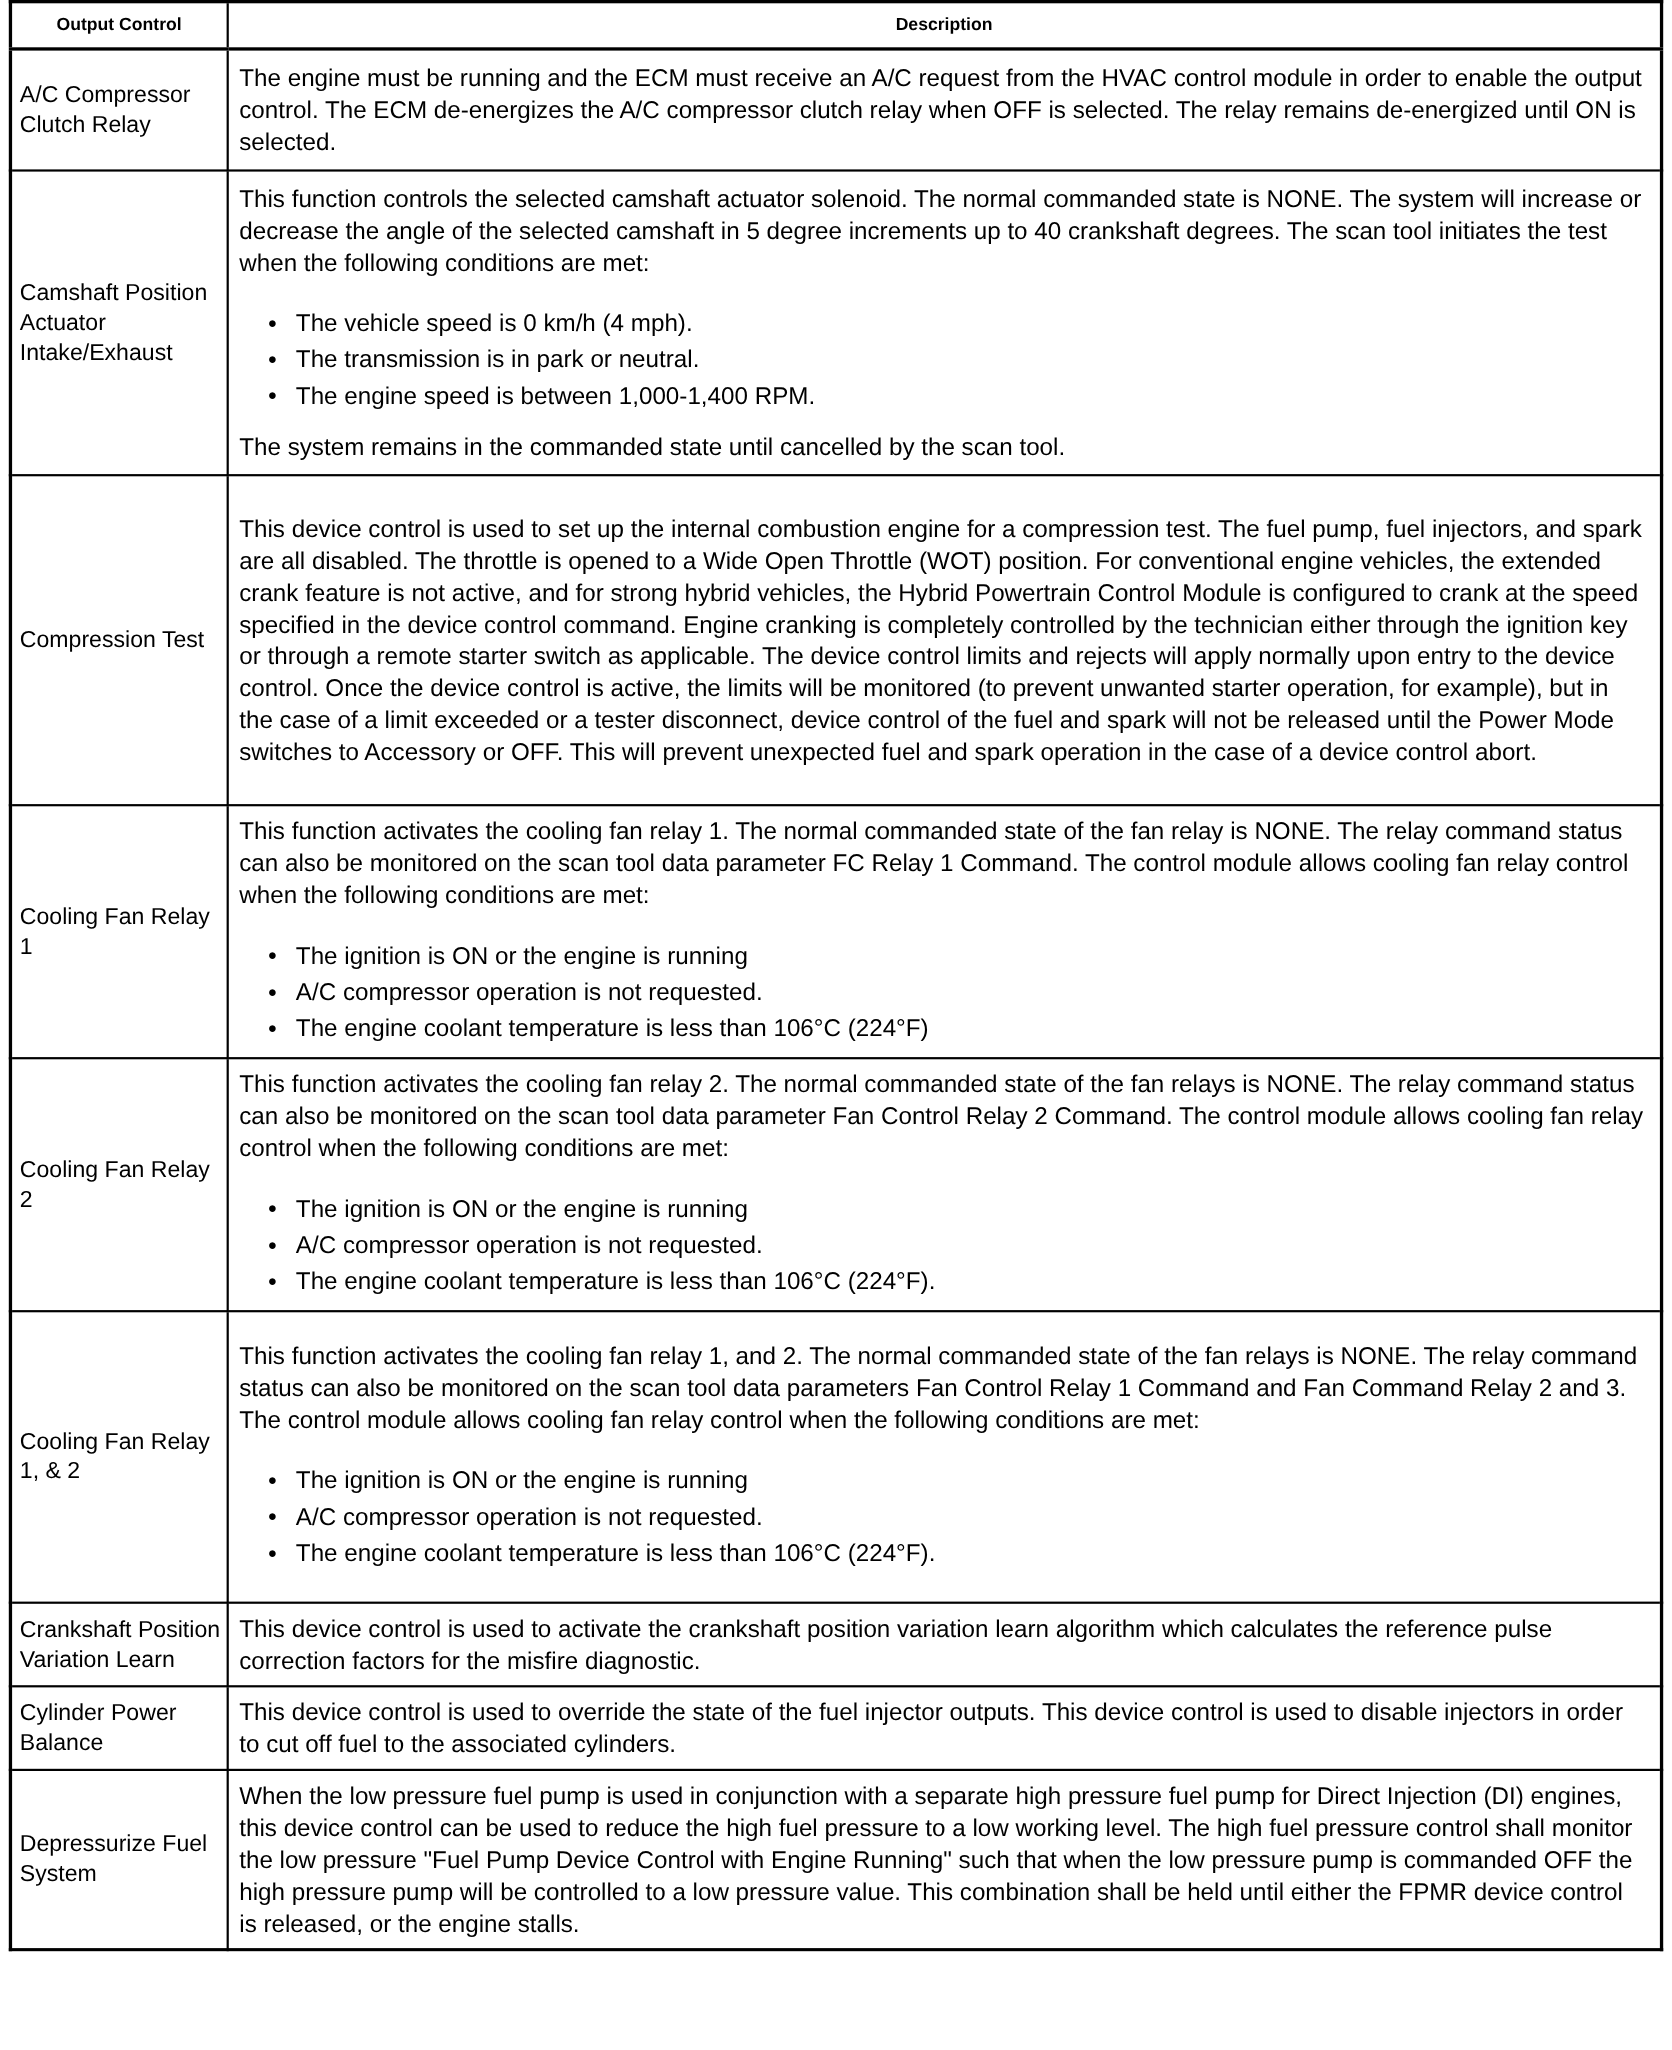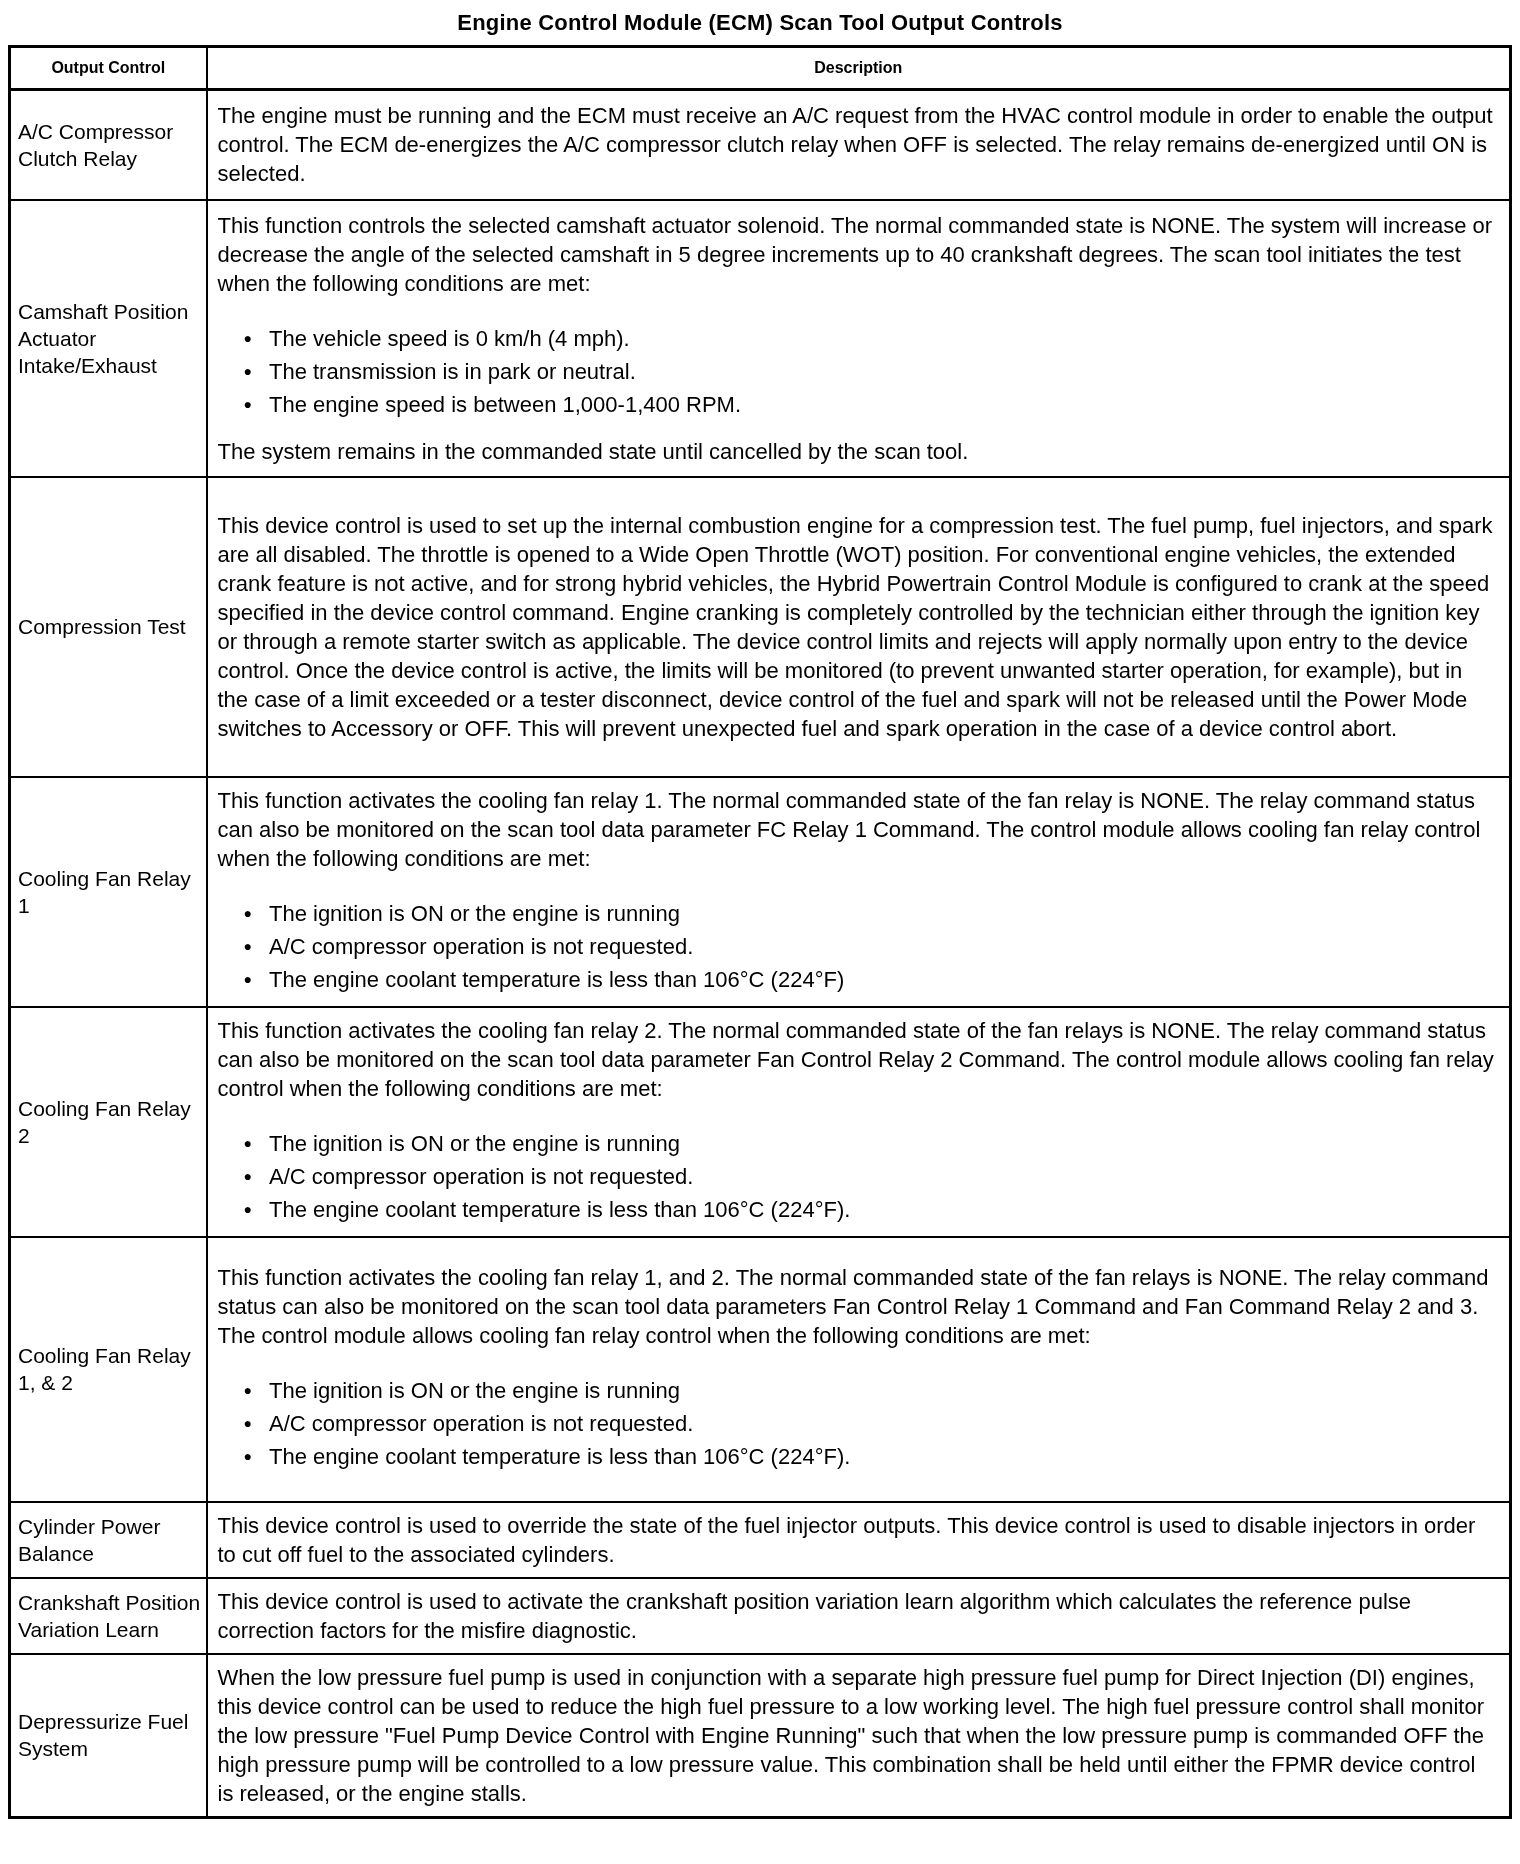--- a/index.html
+++ b/index.html
@@ -73,21 +73,20 @@
     flex: 0 0 auto;
   }
   .footer-text {
     margin-top: 18px;
   }
 </style>
 </head>
 <body>
 
 <div class="page">
-  <div class="page-title">Engine Control Module (ECM) Scan Tool Output Controls</div>
 
   <table class="ecm-table">
     <colgroup>
       <col class="c-control">
       <col class="c-desc">
     </colgroup>
     <thead>
       <tr>
         <th>Output Control</th>
         <th>Description</th>
@@ -217,39 +216,39 @@
               </li>
               <li>
                 <span class="bullet-glyph">●</span>
                 <span class="bullet-text">The engine coolant temperature is less than 106°C (224°F).</span>
               </li>
             </ul>
 
     </td>
   </tr>
 
+  <tr style="height: 60px;">
+    <td class="control-cell">
+      <span class="control-label">Crankshaft Position Variation Learn</span>
+    </td>
+    <td class="desc-cell">
+      <div class="paragraphs">
+              <p>This device control is used to activate the crankshaft position variation learn algorithm which calculates the reference pulse correction factors for the misfire diagnostic.</p>
+            </div>
+
+    </td>
+  </tr>
+
   <tr style="height: 70px;">
     <td class="control-cell">
       <span class="control-label">Cylinder Power Balance</span>
     </td>
     <td class="desc-cell">
       <div class="paragraphs">
               <p>This device control is used to override the state of the fuel injector outputs. This device control is used to disable injectors in order to cut off fuel to the associated cylinders.</p>
-            </div>
-
-    </td>
-  </tr>
-
-  <tr style="height: 60px;">
-    <td class="control-cell">
-      <span class="control-label">Crankshaft Position Variation Learn</span>
-    </td>
-    <td class="desc-cell">
-      <div class="paragraphs">
-              <p>This device control is used to activate the crankshaft position variation learn algorithm which calculates the reference pulse correction factors for the misfire diagnostic.</p>
             </div>
 
     </td>
   </tr>
 
   <tr style="height: 163px;">
     <td class="control-cell">
       <span class="control-label">Depressurize Fuel System</span>
     </td>
     <td class="desc-cell">

